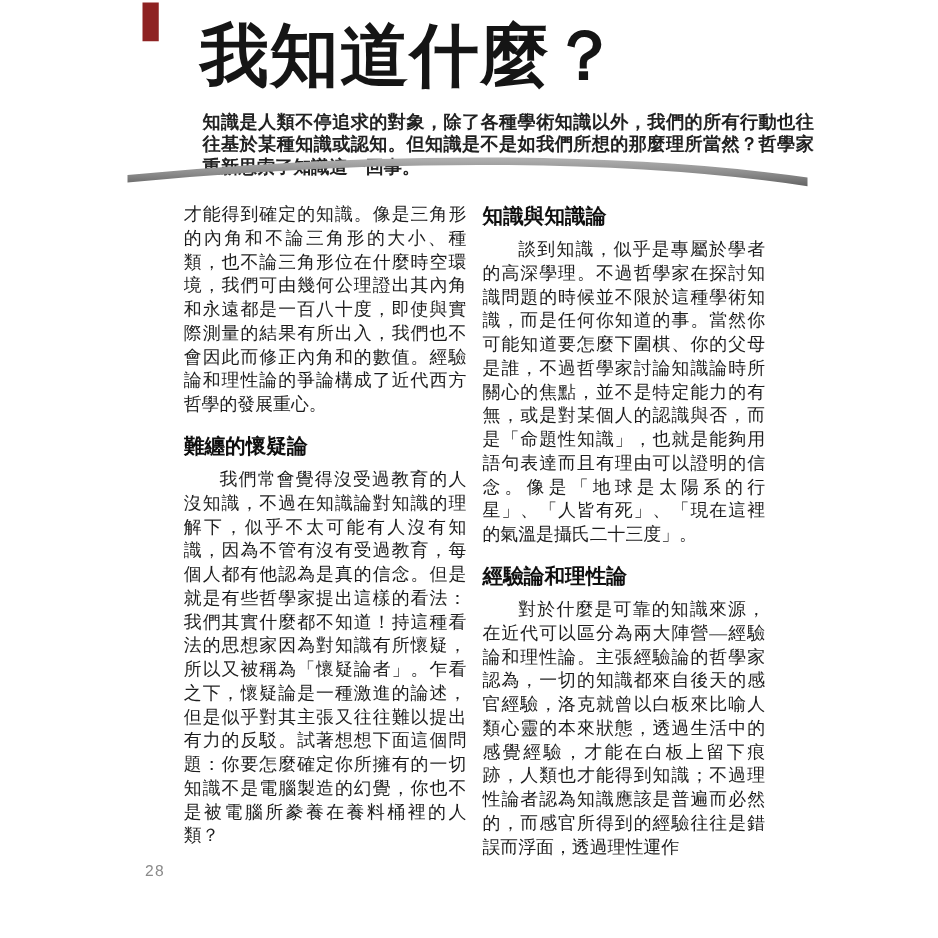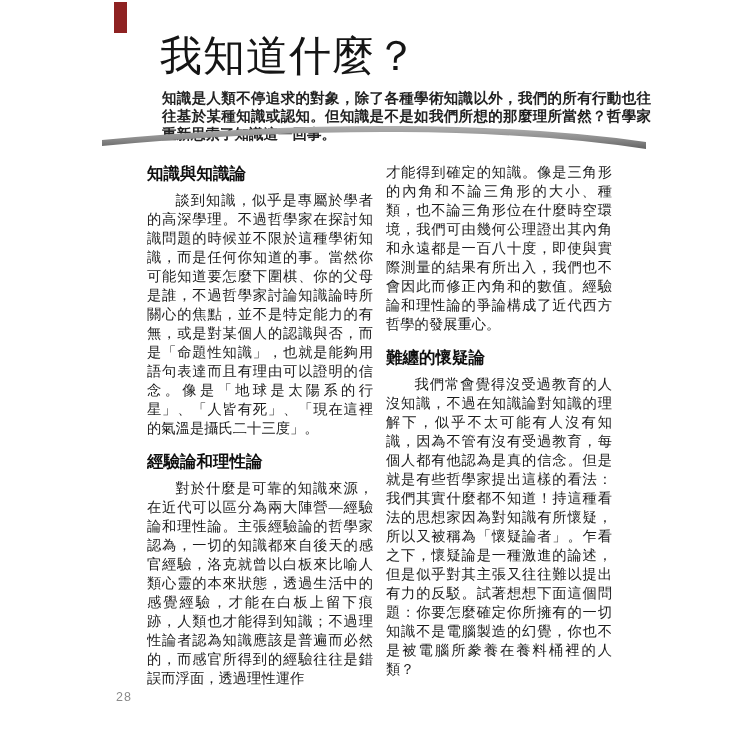--- a/index.html
+++ b/index.html
@@ -10,24 +10,24 @@
     overflow:hidden;
     font-family:"Liberation Sans", sans-serif;
     color:#1d1d1d;
   }
   .chapter-bar{
     position:absolute;left:114px;top:2px;
     width:13px;height:31px;
     background:#8e2222;
   }
   .page-title{
-    position:absolute;left:160px;top:32px;
+    position:absolute;left:160px;top:20px;
     font-family:"Liberation Sans", sans-serif;
-    font-weight:normal;
-    font-size:42px;
+    font-weight:bold;
+    font-size:55px;
     line-height:48px;
     letter-spacing:1px;
     color:#151515;
     margin:0;
   }
   .intro{
     position:absolute;left:162px;top:90px;
     width:489px;
     font-family:"Liberation Sans", sans-serif;
     font-weight:bold;
@@ -89,25 +89,25 @@
       <stop offset="0" stop-color="#b3b3b3"></stop>
       <stop offset="0.55" stop-color="#8c8c8c"></stop>
       <stop offset="1" stop-color="#636363"></stop>
     </linearGradient>
   </defs>
   <path d="M2,23 Q160,8 300,9 Q440,10 546,25 L546,32 Q440,16 300,15 Q160,14 2,29 Z" fill="url(#swgrad)"></path>
 </svg>
 
 <div class="content">
   <div class="col">
+    <p class="body-para">才能得到確定的知識。像是三角形的內角和不論三角形的大小、種類，也不論三角形位在什麼時空環境，我們可由幾何公理證出其內角和永遠都是一百八十度，即使與實際測量的結果有所出入，我們也不會因此而修正內角和的數值。經驗論和理性論的爭論構成了近代西方哲學的發展重心。</p>
+    <h2 class="body-heading">難纏的懷疑論</h2>
+    <p class="body-para indent">我們常會覺得沒受過教育的人沒知識，不過在知識論對知識的理解下，似乎不太可能有人沒有知識，因為不管有沒有受過教育，每個人都有他認為是真的信念。但是就是有些哲學家提出這樣的看法：我們其實什麼都不知道！持這種看法的思想家因為對知識有所懷疑，所以又被稱為「懷疑論者」。乍看之下，懷疑論是一種激進的論述，但是似乎對其主張又往往難以提出有力的反駁。試著想想下面這個問題：你要怎麼確定你所擁有的一切知識不是電腦製造的幻覺，你也不是被電腦所豢養在養料桶裡的人類？</p>
+  </div>
+  <div class="col">
     <h2 class="body-heading">知識與知識論</h2>
     <p class="body-para indent">談到知識，似乎是專屬於學者的高深學理。不過哲學家在探討知識問題的時候並不限於這種學術知識，而是任何你知道的事。當然你可能知道要怎麼下圍棋、你的父母是誰，不過哲學家討論知識論時所關心的焦點，並不是特定能力的有無，或是對某個人的認識與否，而是「命題性知識」，也就是能夠用語句表達而且有理由可以證明的信念。像是「地球是太陽系的行星」、「人皆有死」、「現在這裡的氣溫是攝氏二十三度」。</p>
     <h2 class="body-heading">經驗論和理性論</h2>
     <p class="body-para indent">對於什麼是可靠的知識來源，在近代可以區分為兩大陣營—經驗論和理性論。主張經驗論的哲學家認為，一切的知識都來自後天的感官經驗，洛克就曾以白板來比喻人類心靈的本來狀態，透過生活中的感覺經驗，才能在白板上留下痕跡，人類也才能得到知識；不過理性論者認為知識應該是普遍而必然的，而感官所得到的經驗往往是錯誤而浮面，透過理性運作</p>
-  </div>
-  <div class="col">
-    <p class="body-para">才能得到確定的知識。像是三角形的內角和不論三角形的大小、種類，也不論三角形位在什麼時空環境，我們可由幾何公理證出其內角和永遠都是一百八十度，即使與實際測量的結果有所出入，我們也不會因此而修正內角和的數值。經驗論和理性論的爭論構成了近代西方哲學的發展重心。</p>
-    <h2 class="body-heading">難纏的懷疑論</h2>
-    <p class="body-para indent">我們常會覺得沒受過教育的人沒知識，不過在知識論對知識的理解下，似乎不太可能有人沒有知識，因為不管有沒有受過教育，每個人都有他認為是真的信念。但是就是有些哲學家提出這樣的看法：我們其實什麼都不知道！持這種看法的思想家因為對知識有所懷疑，所以又被稱為「懷疑論者」。乍看之下，懷疑論是一種激進的論述，但是似乎對其主張又往往難以提出有力的反駁。試著想想下面這個問題：你要怎麼確定你所擁有的一切知識不是電腦製造的幻覺，你也不是被電腦所豢養在養料桶裡的人類？</p>
   </div>
 </div>
 
 <div class="page-number">28</div>
 
 </body></html>

